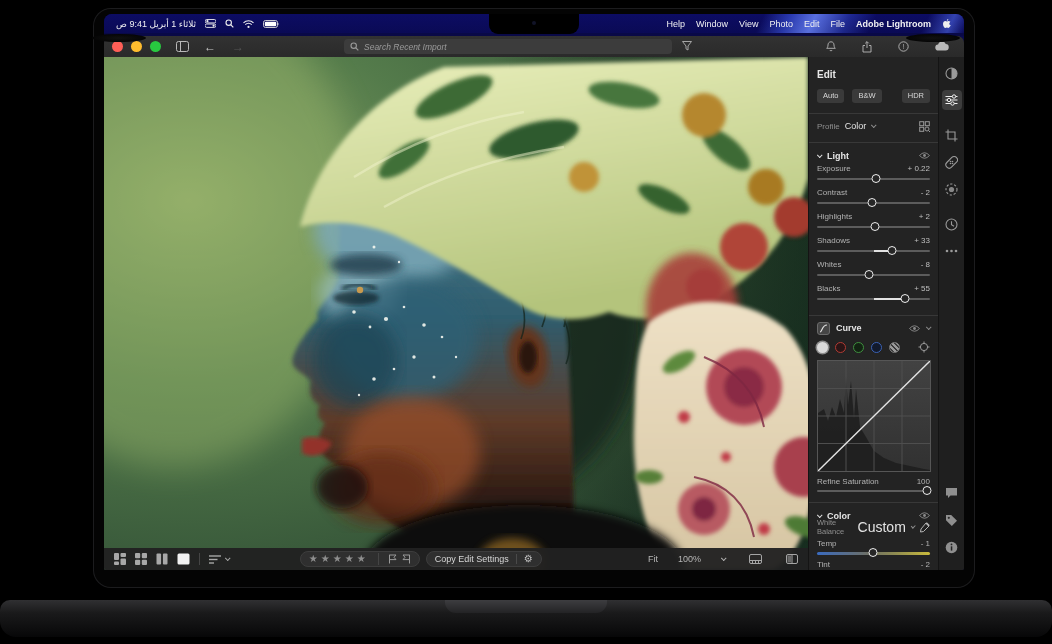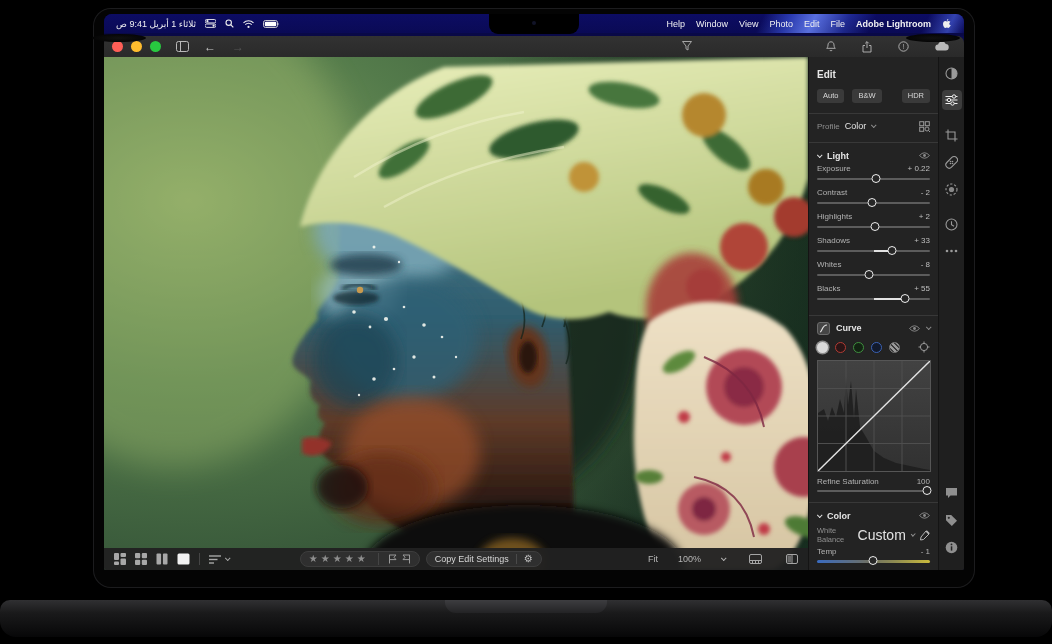--- a/index.html
+++ b/index.html
@@ -111,21 +111,21 @@
   .chan.b{border:1.8px solid #3b62b5;background:#121a2c}
   .chan.hatch{border:1.5px solid #7a7a7a;
     background:repeating-linear-gradient(45deg,#9a9a9a 0 1.5px,#3a3a3a 1.5px 3.5px)}
   .chan-row .reset{margin-left:auto;color:#9a9a9a;line-height:0}
   .curve-box{margin-top:6px;width:114px;height:112px;border:1px solid #565656;position:relative;
     background:linear-gradient(#424242,#313131)}
   .refine-row{margin-top:5px;display:flex;justify-content:space-between;font-size:8px;color:#b2b2b2;height:9px}
   .grad-track{position:relative;margin-top:4px;height:3px;border-radius:2px}
   .grad-track.plain{height:2px;background:#5c5c5c}
   .grad-track.temp{background:linear-gradient(90deg,#3a6bbf,#6d6f66 45%,#8d8a52 68%,#c9ba3c)}
-  .wb-row{margin-top:8px;display:flex;align-items:center;gap:5px;font-size:7.5px;color:#8f8f8f;height:13px}
+  .wb-row{margin-top:0;display:flex;align-items:center;gap:5px;font-size:7.5px;color:#8f8f8f;height:13px}
   .wb-row .val{color:#e3e3e3;font-size:14px}
   .wb-row .ric{margin-left:auto;color:#b5b5b5;line-height:0}
 
   
   .tool-strip{width:26px;height:513px;background:#1f1f1f;border-left:1px solid #141414;
     display:flex;flex-direction:column;align-items:center;padding:6px 0;color:#9a9a9a}
   .strip-ic{width:20px;height:20px;display:flex;align-items:center;justify-content:center;
     margin-bottom:7px;line-height:0;position:relative}
   .strip-ic.sel{background:#3d3d3d;border-radius:4px;color:#efefef}
   .strip-ic.sel::after{content:"";position:absolute;right:-4px;top:8px;width:2px;height:4px;
@@ -200,20 +200,27 @@
           <span class="tl" style="background:#febc2e"></span>
           <span class="tl" style="background:#28c840"></span>
           <span class="tb-ic">
             <svg width="13" height="11" viewBox="0 0 13 11">
                 <rect x="0.5" y="0.5" width="12" height="10" rx="2" fill="none" stroke="#b9b9b9"></rect>
                 <line x1="4.5" y1="0.5" x2="4.5" y2="10.5" stroke="#b9b9b9"></line>
               </svg>
           </span>
           <span class="arrow">←</span>
           <span class="arrow dim">→</span>
+          <div class="search-field">
+            <svg width="9" height="9" viewBox="0 0 9 9">
+                <circle cx="3.7" cy="3.7" r="2.7" fill="none" stroke="#9a9a9a" stroke-width="1.1"></circle>
+                <line x1="5.8" y1="5.8" x2="8.3" y2="8.3" stroke="#9a9a9a" stroke-width="1.2"></line>
+              </svg>
+            <span>Search Recent Import</span>
+          </div>
           <span class="filter-ic">
             <svg width="10" height="10" viewBox="0 0 10 10">
                 <path d="M0.5,0.5 h9 L6,5 v4 l-2,-1.2 V5 Z" fill="none" stroke="#a5a5a5" stroke-width="1"></path>
               </svg>
           </span>
           <div class="tb-right">
             <span class="tb-ic">
               <svg width="10" height="11" viewBox="0 0 10 11">
                   <path d="M5,0.8 c2,0 3,1.5 3,3.2 c0,2 0.8,2.8 1.3,3.3 H0.7 C1.2,6.8 2,6 2,4 C2,2.3 3,0.8 5,0.8 Z" fill="none" stroke="#b9b9b9" stroke-width="0.9"></path>
                   <path d="M3.8,9 a1.3,1.3 0 0 0 2.4,0" fill="none" stroke="#b9b9b9" stroke-width="0.9"></path>

